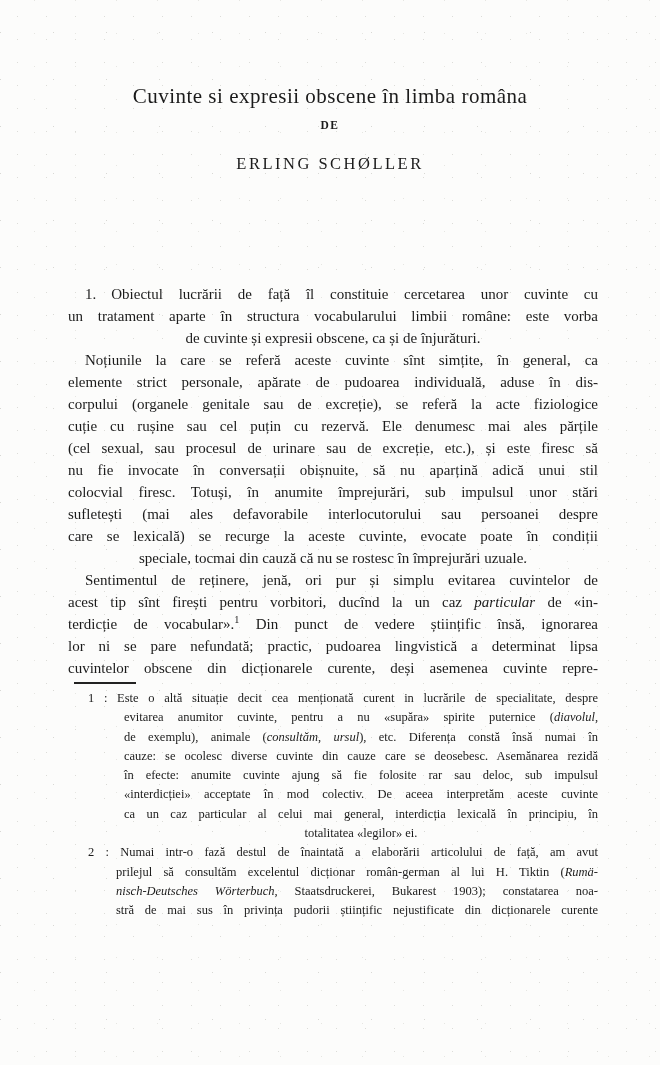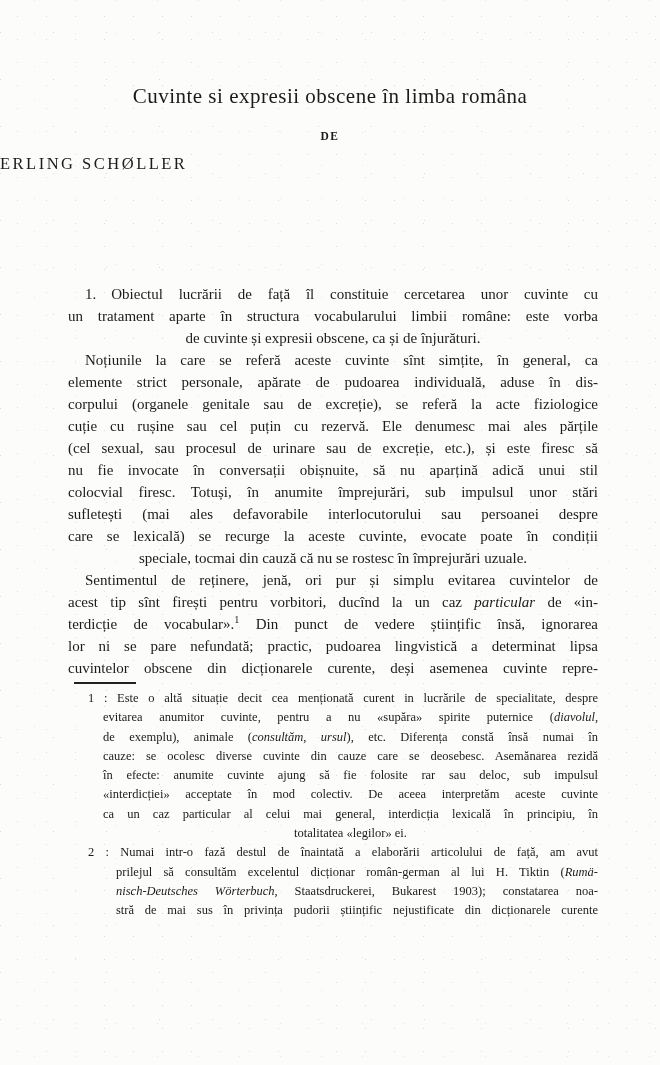--- a/index.html
+++ b/index.html
@@ -16,45 +16,45 @@
     background-position:3px 5px, 14px 17px, 27px 9px;
     font-family:"Liberation Serif","DejaVu Serif",serif;
     color:#1b1b1b;
     overflow:hidden;
   }
   .title{
     position:absolute;top:84px;left:0;right:0;
     text-align:center;font-size:21px;font-weight:400;letter-spacing:0.5px;
   }
   .byline{
-    position:absolute;top:130px;left:0;right:0;
+    position:absolute;top:119px;left:0;right:0;
     text-align:center;font-size:11.5px;font-weight:700;letter-spacing:1.5px;
   }
   .author{
     position:absolute;top:154px;left:0;right:0;
-    font-size:16.5px;font-weight:400;letter-spacing:2.5px;
+    text-align:center;font-size:16.5px;font-weight:400;letter-spacing:2.5px;
   }
   .content{
     position:absolute;top:283px;left:68px;width:530px;
     font-size:15px;line-height:22px;
   }
   .tl{white-space:nowrap;text-align:center;}
   .jl{text-align:justify;text-align-last:justify;text-justify:inter-word;}
   .par .fst{text-indent:17px;}
   .it{font-style:italic;font-family:Liberation Serif, serif;}
   .sup{font-size:68%;vertical-align:super;line-height:0;}
   .fnrule{
     width:62px;height:0;border-top:2px solid #222;
     margin:3px 0 5px 6px;
   }
   .fns{
     margin-left:20px;width:510px;
     font-size:12.5px;line-height:19.3px;
   }
-  .fn-a .cont{margin-left:15px;}
+  .fn-a .cont{margin-left:36px;}
   .fn-b .cont{margin-left:28px;}
 </style>
 </head>
 <body>
 
 <div class="page">
 
   <div class="title">Cuvinte si expresii obscene în limba româna</div>
   <div class="byline">DE</div>
   <div class="author">ERLING SCHØLLER</div>

